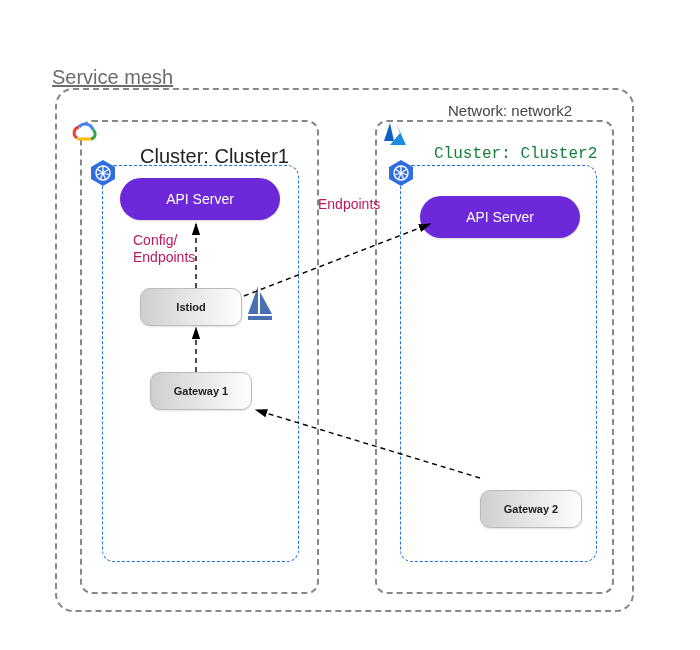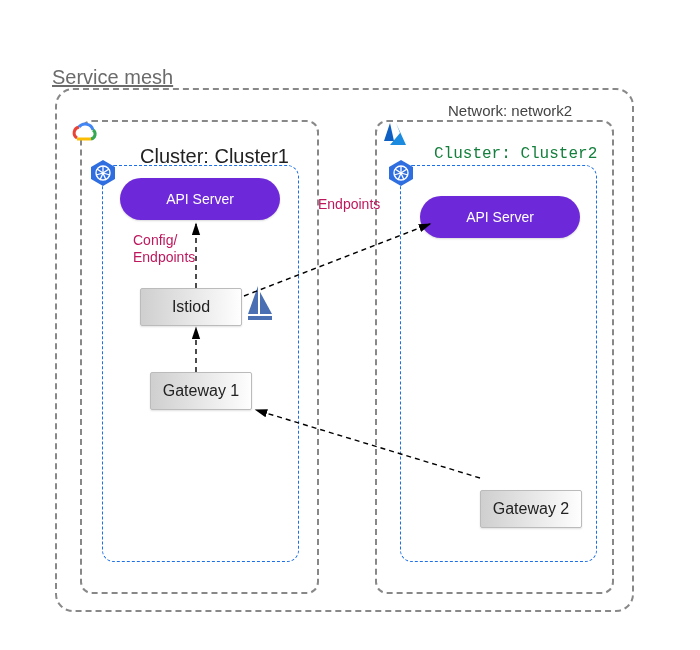--- a/index.html
+++ b/index.html
@@ -50,25 +50,26 @@
     border-radius: 22px;
     display:flex;
     align-items:center;
     justify-content:center;
     box-shadow: 0 1px 2px rgba(0,0,0,0.15);
   }
   .node {
     position: absolute;
     border: 1px solid #bbb;
     background: linear-gradient(to right, #cfcfcf 0%, #fefefe 100%);
-    font-size: 16px;
-    border-radius: 2px;
+    font-size: 11px;
+    border-radius: 10px;
     display:flex; align-items:center; justify-content:center;
     box-shadow: 0 1px 2px rgba(0,0,0,0.12);
     color:#222;
+    font-weight:bold;
   }
   .flow-lbl {
     position:absolute;
     font-size:14px;
     color:#be185d;
     line-height:1.2;
   }
   .icon {
     position:absolute;
   }

